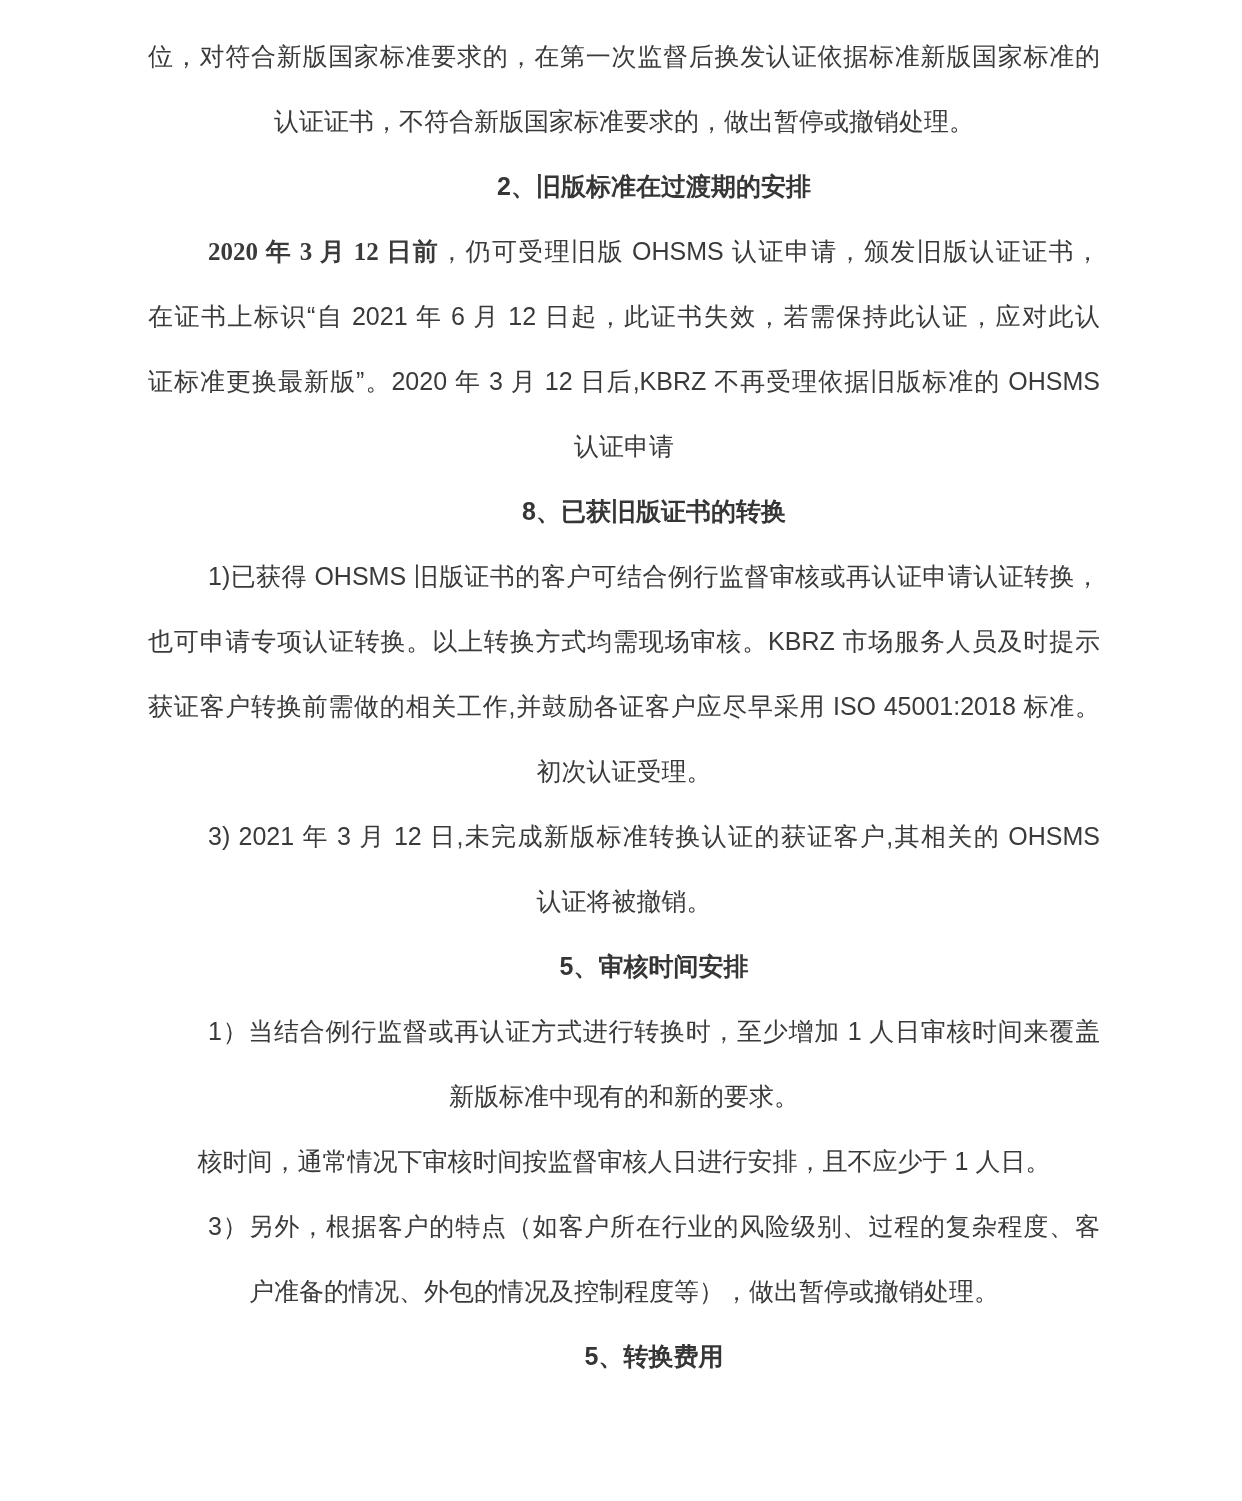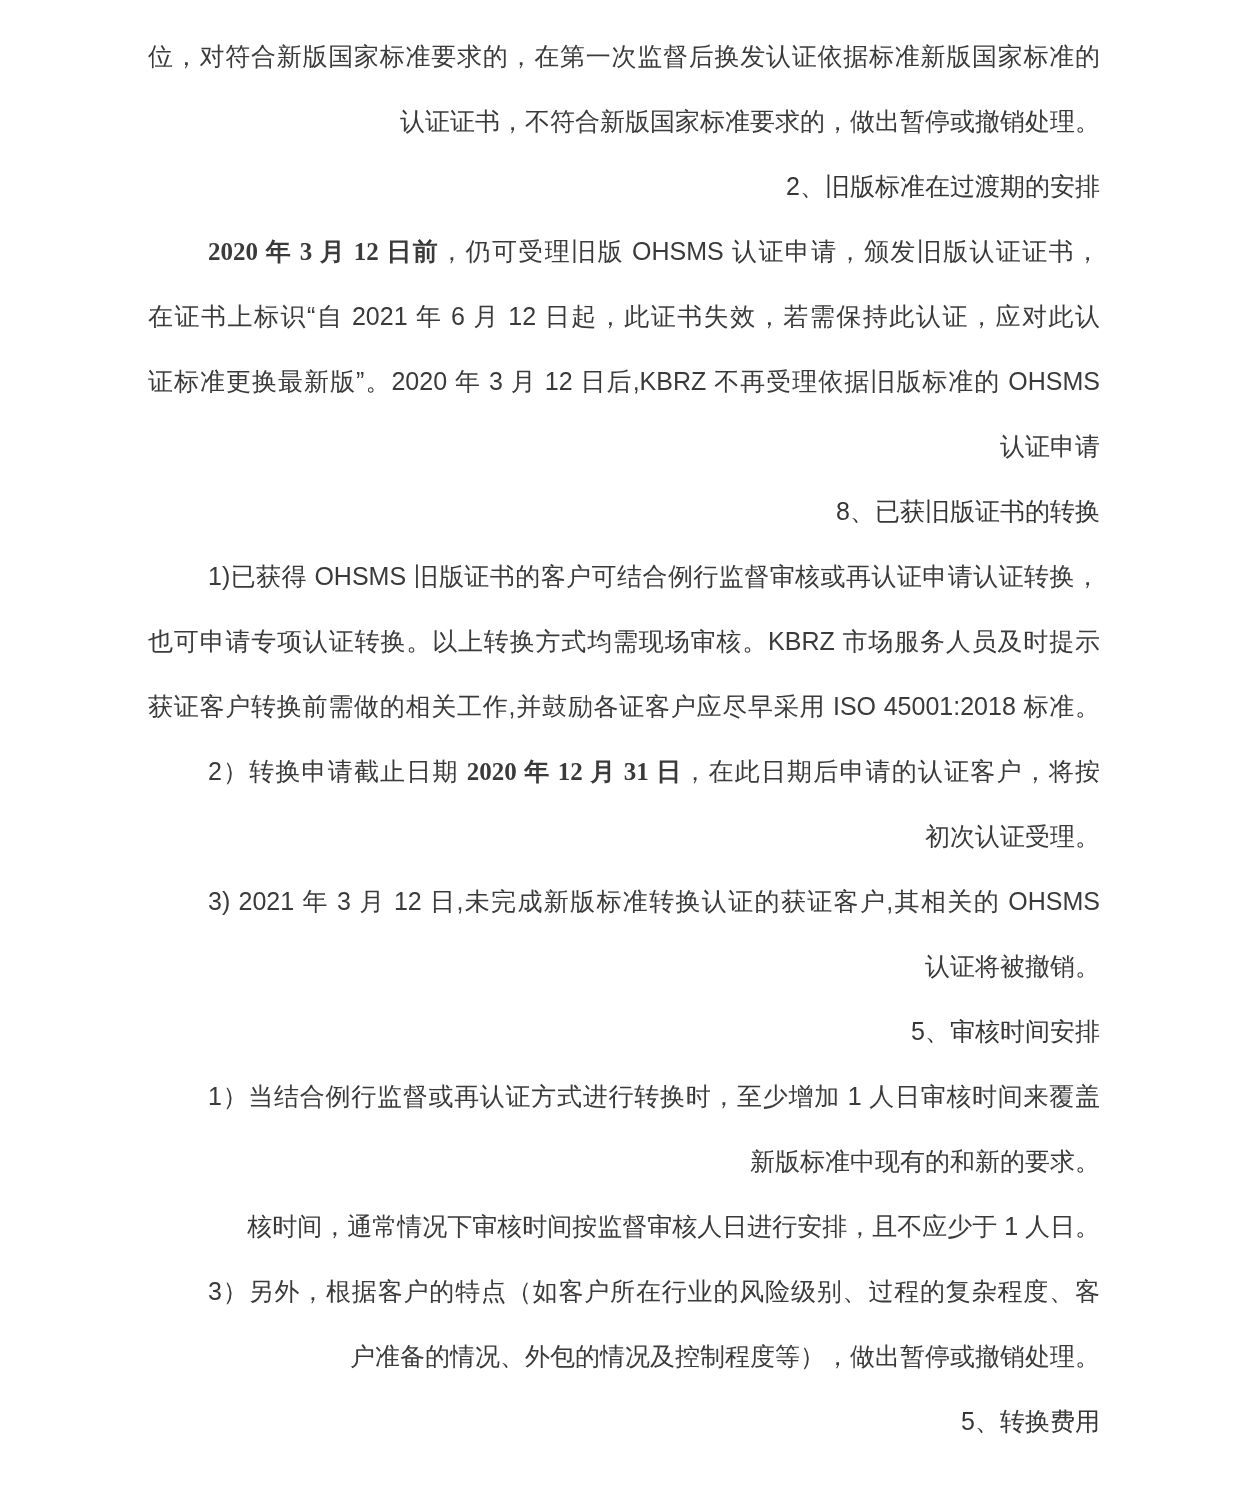--- a/index.html
+++ b/index.html
@@ -19,32 +19,32 @@
     left: 148px;
     top: 24px;
     width: 952px;
     color: #3a3a3a;
     font-size: 25px;
   }
   .line {
     height: 65px;
     line-height: 65px;
     overflow: hidden;
-    text-align: right;
+    text-align: center;
     white-space: normal;
   }
   .j {
     text-align: justify;
     text-align-last: justify;
   }
   .ind {
     padding-left: 60px;
   }
   .head {
-    font-weight: 400;
+    font-weight: 700;
     color: #363636;
   }
   .b {
     font-weight: 700;
     font-family: Liberation Serif, serif;
   }
 </style>
 </head>
 <body>
 
@@ -65,21 +65,20 @@
   <div class="line"><span>认证申请</span></div>
 
   <div class="line head ind"><span>8、已获旧版证书的转换</span></div>
 
   <div class="line j ind"><span>1)已获得 OHSMS 旧版证书的客户可结合例行监督审核或再认证申请认证转换，</span></div>
 
   <div class="line j"><span>也可申请专项认证转换。以上转换方式均需现场审核。KBRZ 市场服务人员及时提示</span></div>
 
   <div class="line j"><span>获证客户转换前需做的相关工作,并鼓励各证客户应尽早采用 ISO 45001:2018 标准。</span></div>
 
-  <div class="line j ind"><span>2）转换申请截止日期 </span><span class="b">2020 年 12 月 31 日</span><span>，在此日期后申请的认证客户，将按</span></div>
 
   <div class="line"><span>初次认证受理。</span></div>
 
   <div class="line j ind"><span>3) 2021 年 3 月 12 日,未完成新版标准转换认证的获证客户,其相关的 OHSMS</span></div>
 
   <div class="line"><span>认证将被撤销。</span></div>
 
   <div class="line head ind"><span>5、审核时间安排</span></div>
 
   <div class="line j ind"><span>1）当结合例行监督或再认证方式进行转换时，至少增加 1 人日审核时间来覆盖</span></div>

